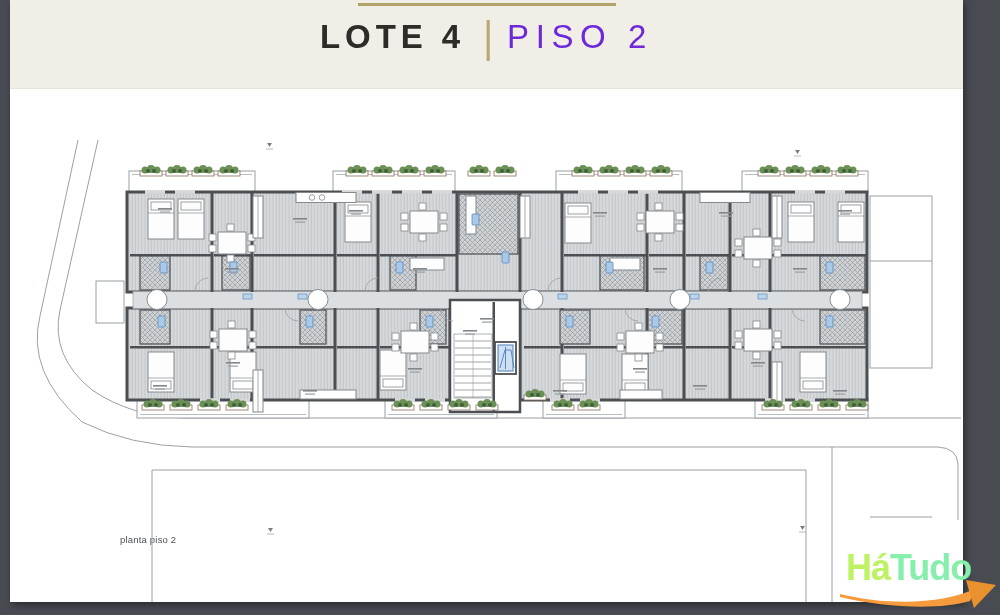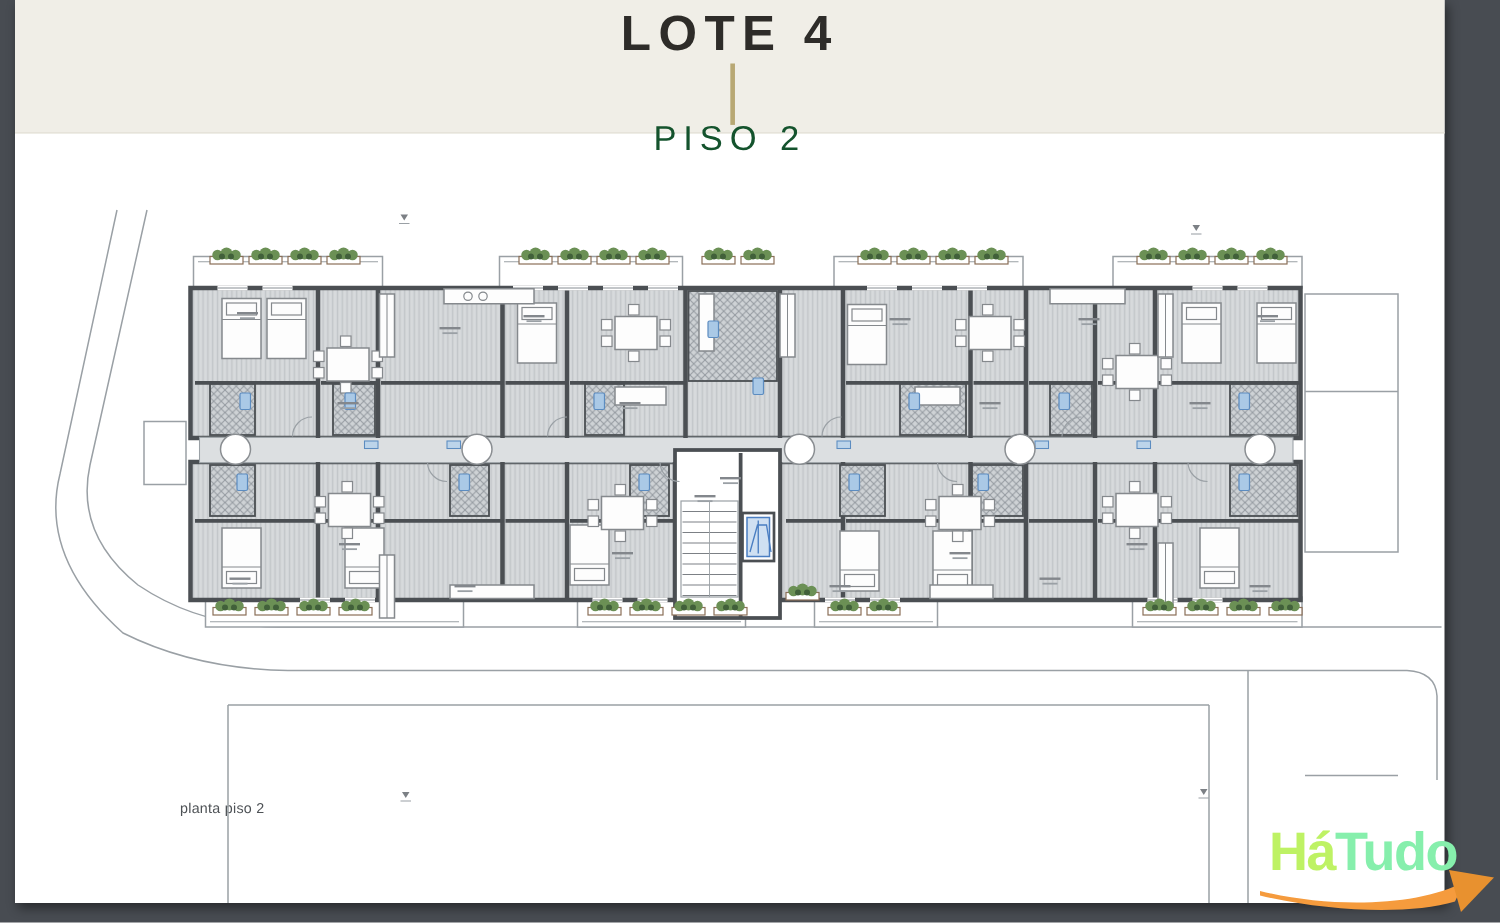--- a/index.html
+++ b/index.html
@@ -11,31 +11,31 @@
     position:absolute;left:10px;top:0;width:953px;height:602px;
     background:#ffffff;box-shadow:2px 3px 7px rgba(0,0,0,.45);
   }
   .header{
     position:absolute;left:0;top:0;width:100%;height:88px;
     background:#f0eee7;border-bottom:1px solid #e6e3da;
     display:flex;flex-direction:column;align-items:center;
   }
   .gold-rule{width:258px;height:3px;margin-top:3px;}
   .title-row{
-    display:flex;align-items:center;justify-content:center;flex-direction:column;
+    display:flex;align-items:center;justify-content:center;margin-top:12px;
   }
   .title-main{
     font-size:33px;font-weight:800;letter-spacing:.15em;color:#2e2c29;
   }
   .title-sep{
     font-size:38px;font-weight:300;margin:0 14px 0 18px;line-height:1;
     transform:scaleY(1.15);opacity:.9;
   }
   .title-sub{
-    font-size:23px;font-weight:400;letter-spacing:.2em;color:#14532d;
+    font-size:33px;font-weight:400;letter-spacing:.2em;color:#6d28d9;
   }
   .plan-caption{
     position:absolute;left:110px;top:534px;font-size:9.5px;color:#4e5256;
     letter-spacing:.02em;
   }
   #plan-svg{position:absolute;left:0;top:0;}
   .logo{
     position:absolute;left:846px;top:550px;width:154px;height:60px;z-index:6;
   }
   .logo-text{

